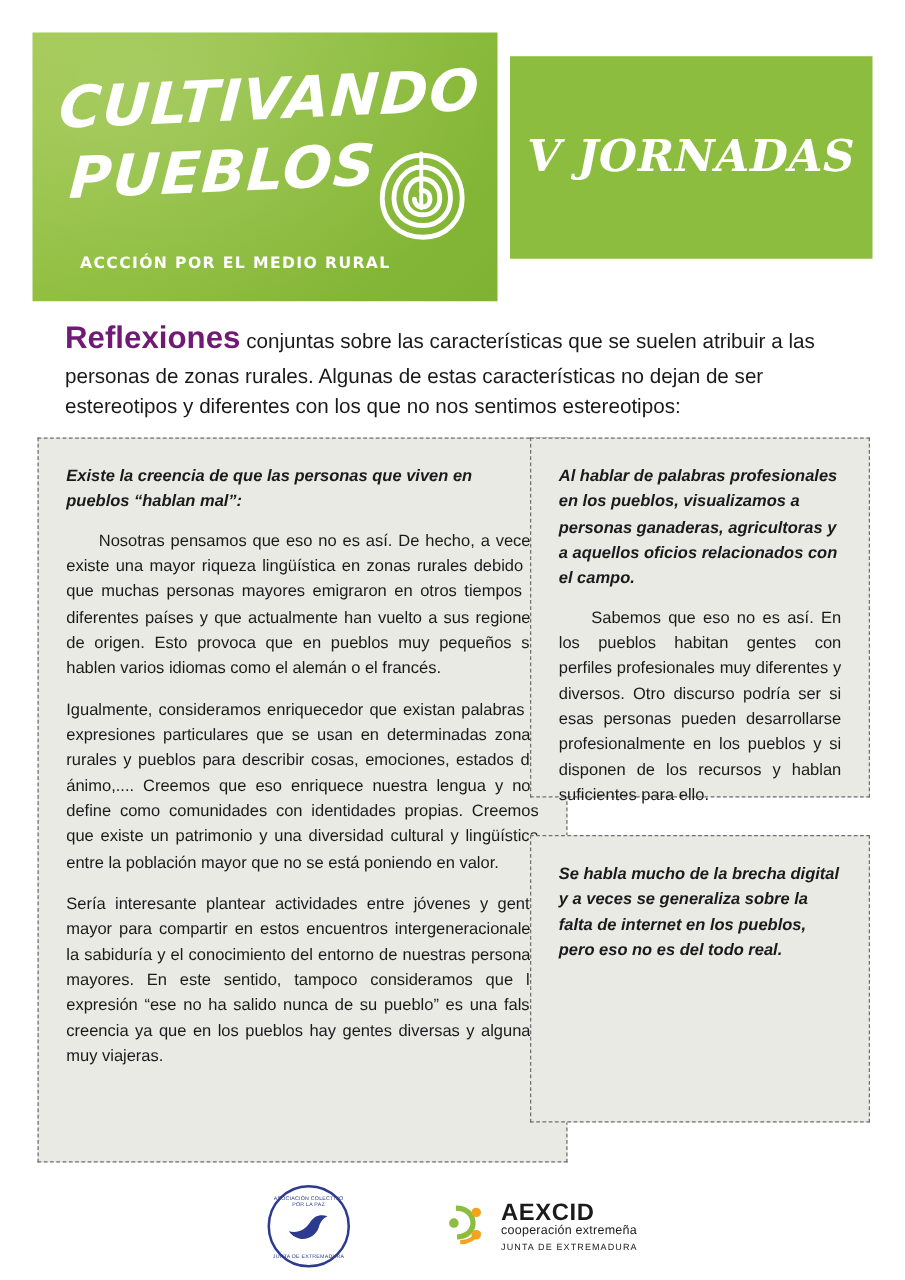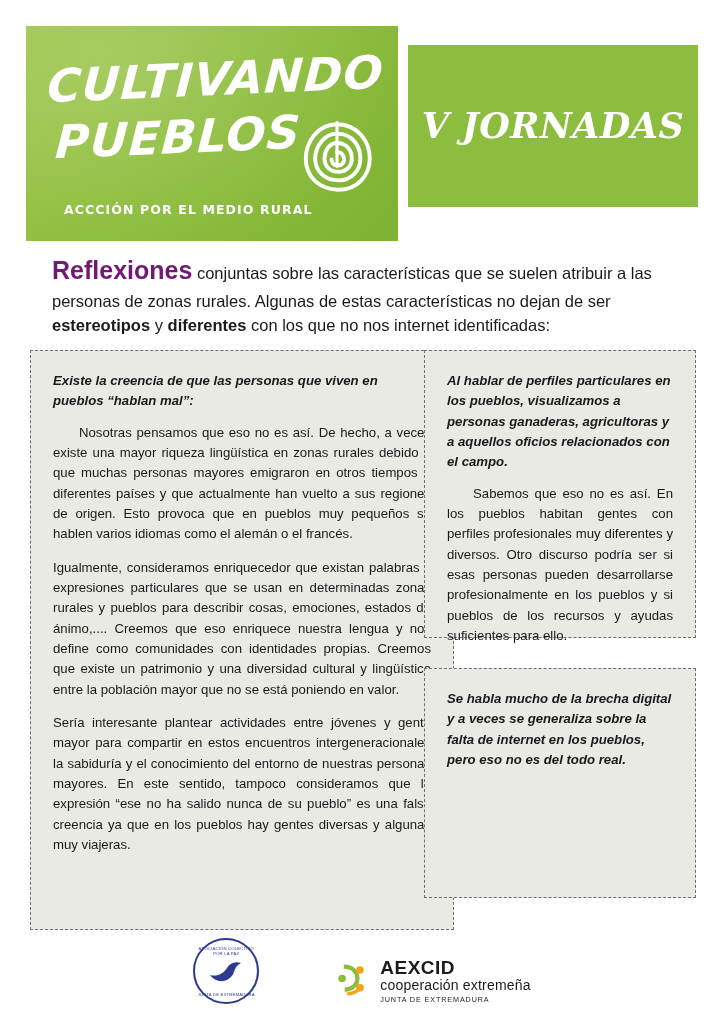--- a/index.html
+++ b/index.html
@@ -104,21 +104,21 @@
     font-size: 16.5px;
     line-height: 1.48;
     color: #1a1a1a;
     font-family: "Liberation Sans", sans-serif;
   }
   .intro .big {
     font-size: 25px;
     font-weight: bold;
     color: #701a75;
   }
-  .intro b { font-weight: bold; }
+  .intro b { font-weight: normal; }
 
   
   .box {
     position: absolute;
     background: #e8eae3;
     border: 1px dashed #6f6f6f;
     padding: 20px 22px 18px 22px;
   }
   .box p {
     font-size: 13.2px;
@@ -140,20 +140,21 @@
   .box-tr    { left: 424px; top: 350px; width: 272px; height: 288px; }
   .box-br    { left: 424px; top: 668px; width: 272px; height: 230px; }
   .box-tr p, .box-br p { font-size: 13.2px; }
 
   
   .footer {
     position: absolute;
     left: 0; bottom: 0;
     width: 724px; height: 86px;
     display: flex;
+    align-items: center;
     justify-content: center;
     gap: 78px;
   }
   .seal {
     position: relative;
     width: 66px; height: 66px;
     border-radius: 50%;
     border: 2px solid #2d3b8f;
     display: flex; align-items: center; justify-content: center;
   }
@@ -170,21 +171,21 @@
   .seal .rt-bottom {
     position:absolute; bottom:5px; left:0; width:100%; text-align:center;
   }
   .aexcid { display: flex; align-items: center; gap: 9px; }
   .aexcid-mark { width: 34px; height: 40px; }
   .aexcid-text { line-height: 1.05; }
   .aexcid-text .t1 {
     font-size: 19px; font-weight: bold; color: #1b1b1b; letter-spacing: .5px;
   }
   .aexcid-text .t2 {
-    font-size: 14px; color: #1b1b1b; letter-spacing: .2px;
+    font-size: 10px; color: #1b1b1b; letter-spacing: .2px;
   }
   .aexcid-text .t3 {
     font-size: 7.2px; color: #1b1b1b; letter-spacing: .9px; margin-top: 3px;
   }
 </style>
 </head>
 <body>
 
 <div class="page">
 
@@ -206,33 +207,33 @@
 
       <div class="logo-tag">ACCCIÓN POR EL MEDIO RURAL</div>
     </div>
 
     <div class="title-panel">
       <div class="title-line">V JORNADAS</div>
     </div>
   </div>
 
   <div class="intro">
-    <span class="big">Reflexiones</span><span> conjuntas sobre las características que se suelen atribuir a las personas de zonas rurales. Algunas de estas características no dejan de ser </span><b>estereotipos</b><span> y </span><b>diferentes</b><span> con los que no nos internet identificadas:</span>
+    <span class="big">Reflexiones</span><span> conjuntas sobre las características que se suelen atribuir a las personas de zonas rurales. Algunas de estas características no dejan de ser </span><b>estereotipos</b><span> y </span><b>diferentes</b><span> con los que no nos sentimos estereotipos:</span>
   </div>
 
   <div class="box box-left">
     <p class="lead">Existe la creencia de que las personas que viven en pueblos “hablan mal”:</p>
     <p class="indent">Nosotras pensamos que eso no es así. De hecho, a veces existe una mayor riqueza lingüística en zonas rurales debido a que muchas personas mayores emigraron en otros tiempos a diferentes países y que actualmente han vuelto a sus regiones de origen. Esto provoca que en pueblos muy pequeños se hablen varios idiomas como el alemán o el francés.</p>
     <p>Igualmente, consideramos enriquecedor que existan palabras y expresiones particulares que se usan en determinadas zonas rurales y pueblos para describir cosas, emociones, estados de ánimo,.... Creemos que eso enriquece nuestra lengua y nos define como comunidades con identidades propias. Creemos que existe un patrimonio y una diversidad cultural y lingüística entre la población mayor que no se está poniendo en valor.</p>
     <p>Sería interesante plantear actividades entre jóvenes y gente mayor para compartir en estos encuentros intergeneracionales la sabiduría y el conocimiento del entorno de nuestras personas mayores. En este sentido, tampoco consideramos que la expresión “ese no ha salido nunca de su pueblo” es una falsa creencia ya que en los pueblos hay gentes diversas y algunas muy viajeras.</p>
   </div>
 
   <div class="box box-tr">
-    <p class="lead">Al hablar de perfiles particulares en los pueblos, visualizamos a personas ganaderas, agricultoras y a aquellos oficios relacionados con el campo.</p>
-    <p class="indent">Sabemos que eso no es así. En los pueblos habitan gentes con perfiles profesionales muy diferentes y diversos. Otro discurso podría ser si esas personas pueden desarrollarse profesionalmente en los pueblos y si pueblos de los recursos y ayudas suficientes para ello.</p>
+    <p class="lead">Al hablar de palabras profesionales en los pueblos, visualizamos a personas ganaderas, agricultoras y a aquellos oficios relacionados con el campo.</p>
+    <p class="indent">Sabemos que eso no es así. En los pueblos habitan gentes con perfiles profesionales muy diferentes y diversos. Otro discurso podría ser si esas personas pueden desarrollarse profesionalmente en los pueblos y si disponen de los recursos y hablan suficientes para ello.</p>
   </div>
 
   <div class="box box-br">
     <p class="lead">Se habla mucho de la brecha digital y a veces se generaliza sobre la falta de internet en los pueblos, pero eso no es del todo real.</p>
   </div>
 
   <div class="footer">
 
     <div class="seal">
       <div class="ring-text">

